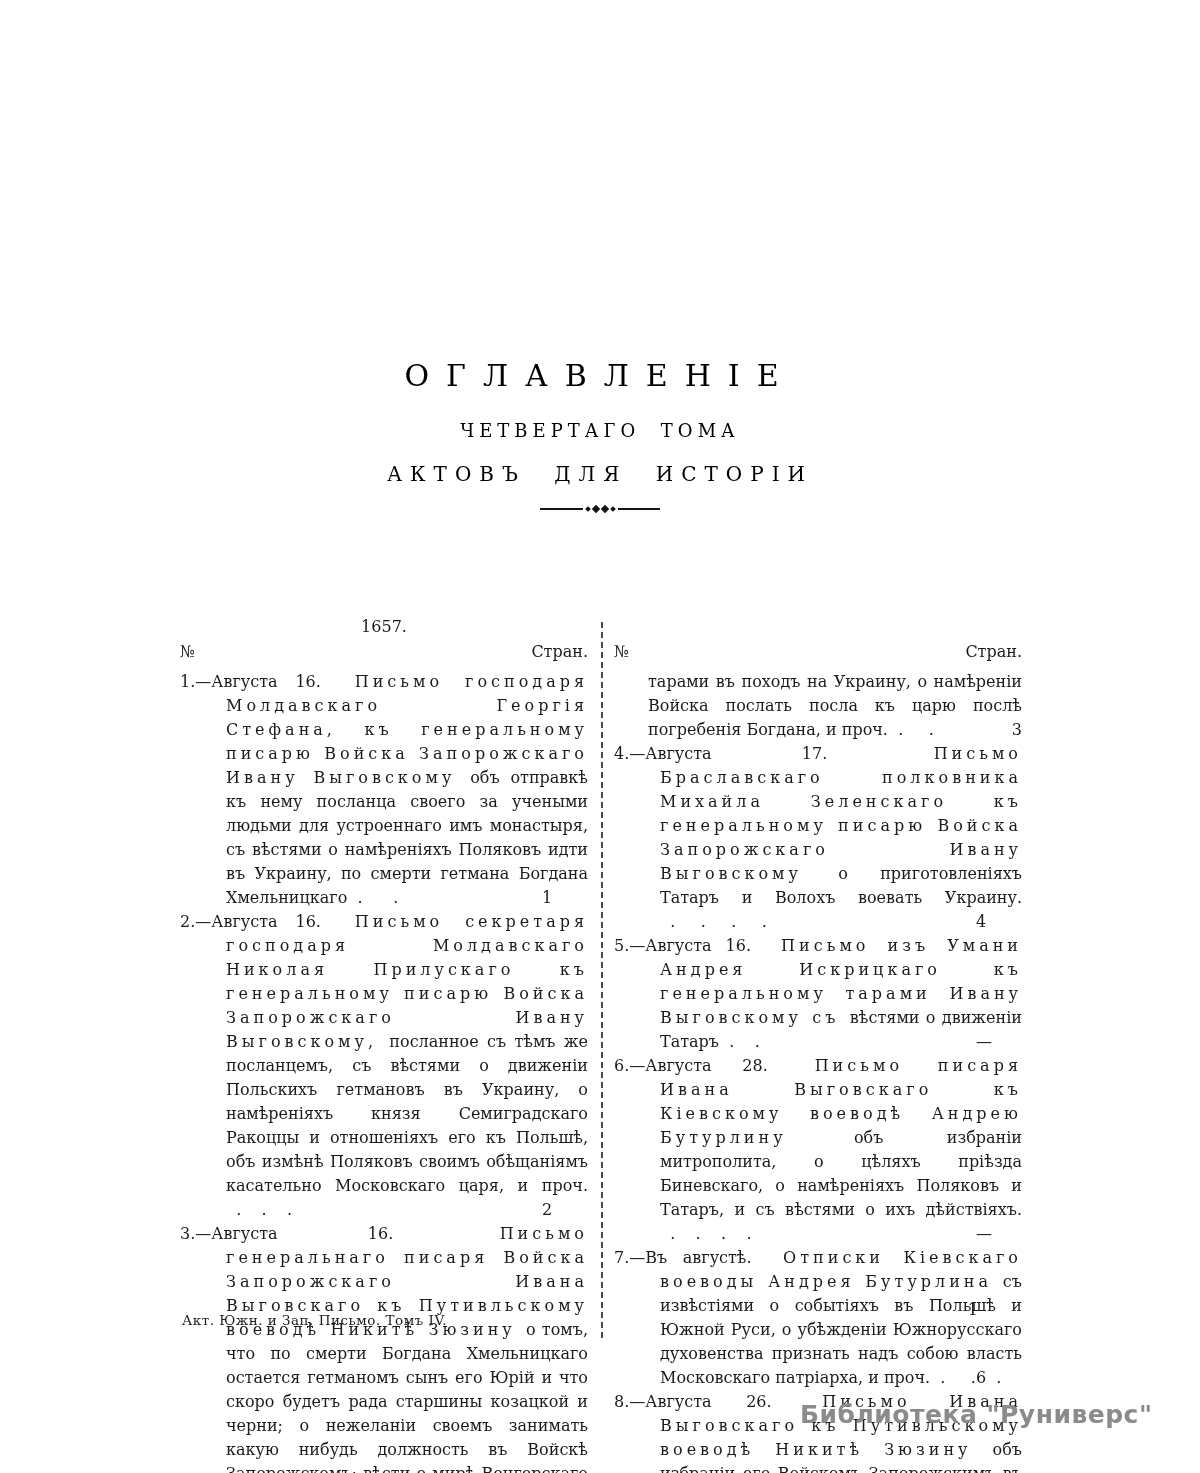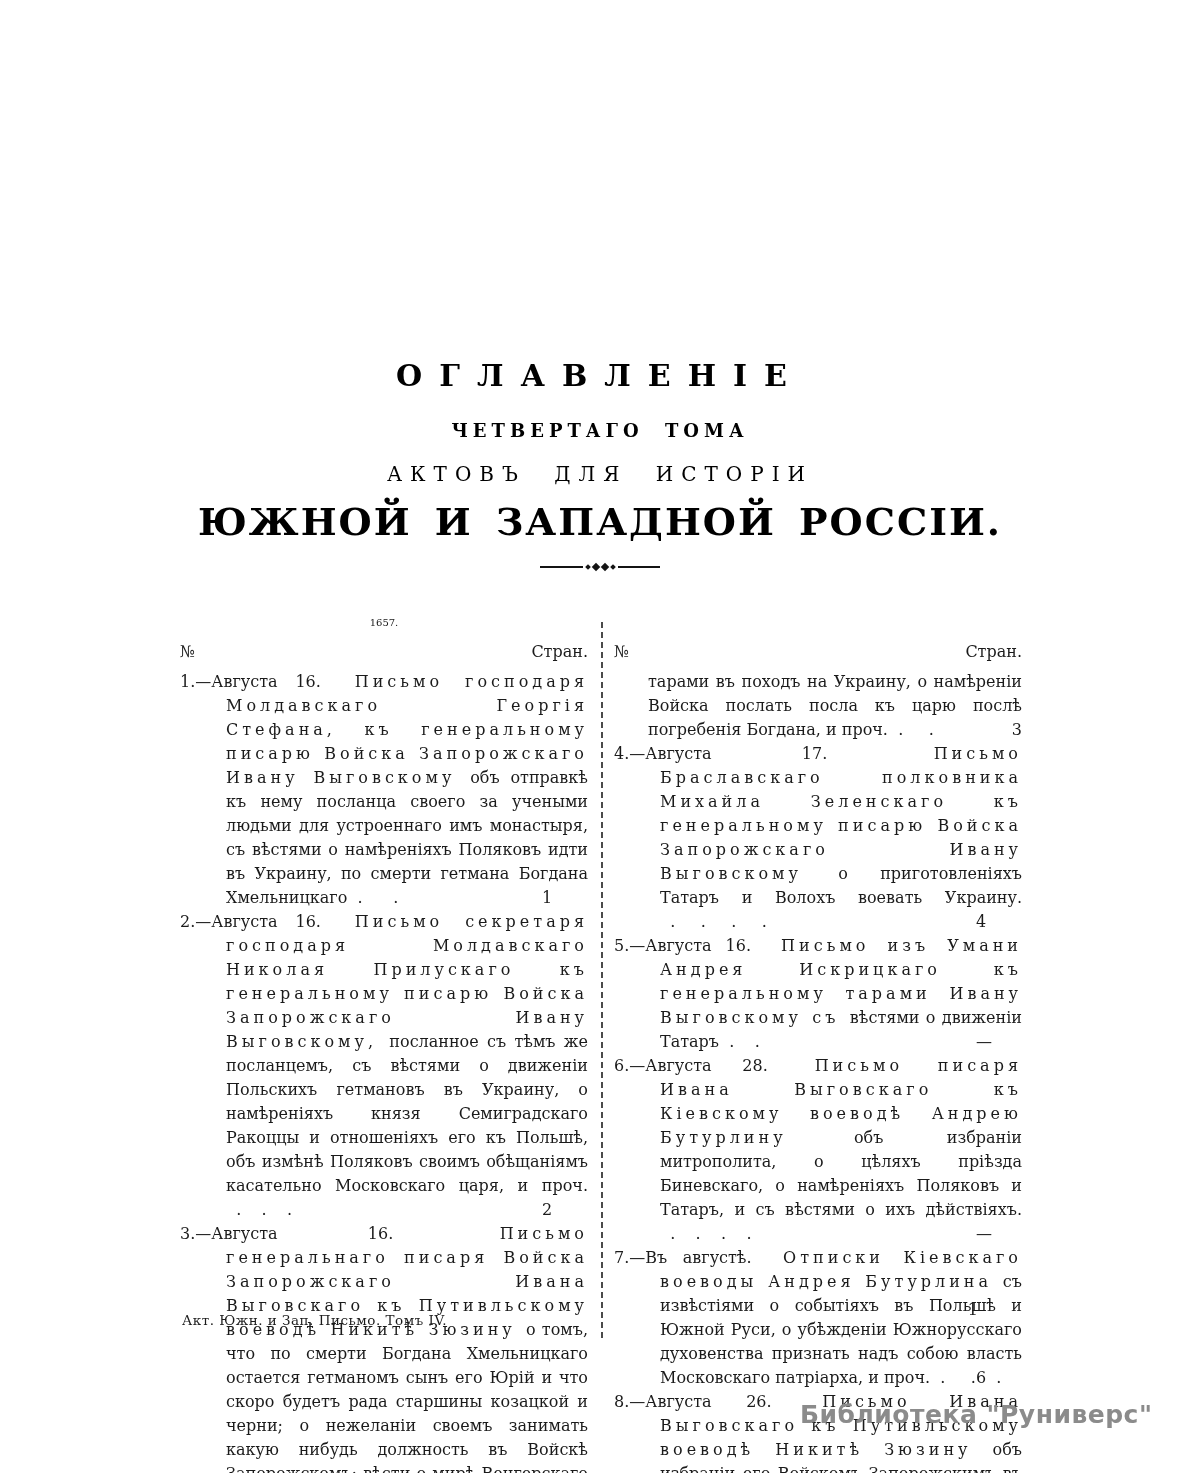--- a/index.html
+++ b/index.html
@@ -1,31 +1,31 @@
 <!DOCTYPE html>
 <html><head>
 <meta charset="utf-8">
 <style>
   html,body { margin:0; padding:0; background:#fff; }
   .sheet { position:relative; width:1200px; height:1473px; background:#ffffff; overflow:hidden;
            font-family:"DejaVu Serif","Liberation Serif",serif; color:#1b1b1b; }
 
   
   .title-block { position:absolute; top:358px; left:0; width:1200px; text-align:center; color:#000; }
-  .t1 { font-size:30px; letter-spacing:17px; font-weight:700; white-space:nowrap; }
-  .t2 { margin-top:27px; font-size:18px; font-weight:700; letter-spacing:5px; word-spacing:10px; }
+  .t1 { font-size:30px; letter-spacing:17px; font-weight:400; white-space:nowrap; }
+  .t2 { margin-top:27px; font-size:18px; font-weight:400; letter-spacing:5px; word-spacing:10px; }
   .t3 { margin-top:21px; font-size:20px; font-weight:400; letter-spacing:8px; word-spacing:14px; }
   .t4 { margin-top:13px; font-size:38px; font-weight:700; letter-spacing:2px; word-spacing:8px; white-space:nowrap; }
   .ornament { margin:20px auto 0 auto; width:120px; display:flex; align-items:center; justify-content:center; gap:3px; }
   .orn-line { height:2px; background:#141414; flex:1; }
   .orn-d { width:6px; height:6px; background:#141414; transform:rotate(45deg); flex:0 0 auto; }
   .orn-d.small { width:4px; height:4px; }
 
   
-  .year { position:absolute; top:617px; left:180px; width:408px; text-align:center; font-size:10px; }
+  .year { position:absolute; top:617px; left:180px; width:408px; text-align:center; font-size:16px; }
   .colhead { position:absolute; top:642px; width:408px; display:flex; justify-content:space-between; font-size:16px; }
   .colhead.left { left:180px; }
   .colhead.right { left:614px; }
   .col { position:absolute; top:670px; width:408px; font-size:16px; line-height:24px; text-align:justify; }
   .col-left { left:180px; }
   .col-right { left:614px; }
   .vdivider { position:absolute; left:601px; top:622px; height:716px; width:0; border-left:2px dashed #4a4a4a; }
 
   
   .entry { position:relative; padding-left:46px; text-indent:-46px; }
@@ -42,21 +42,20 @@
 </style>
 </head>
 <body>
 
 <div class="sheet">
 
   <div class="title-block">
     <div class="t1">ОГЛАВЛЕНІЕ</div>
     <div class="t2">ЧЕТВЕРТАГО ТОМА</div>
     <div class="t3">АКТОВЪ ДЛЯ ИСТОРІИ</div>
-    <div class="t4">ЮЖНОЙ И ЗАПАДНОЙ РОССІИ.</div>
     <div class="ornament">
       <span class="orn-line"></span>
       <span class="orn-d small"></span>
       <span class="orn-d"></span>
       <span class="orn-d"></span>
       <span class="orn-d small"></span>
       <span class="orn-line"></span>
     </div>
   </div>
 

